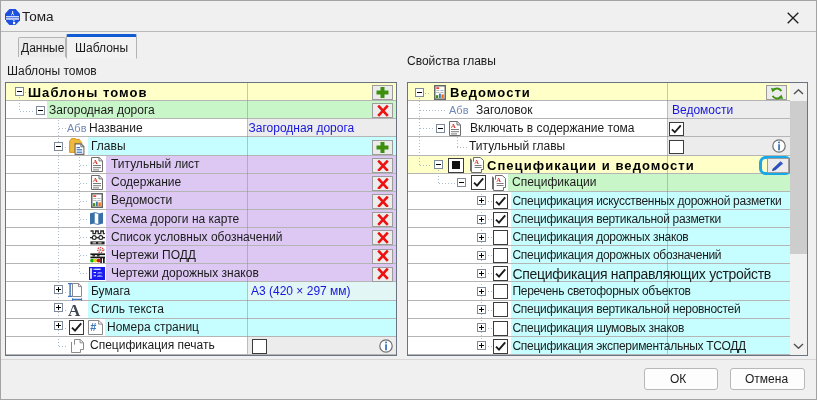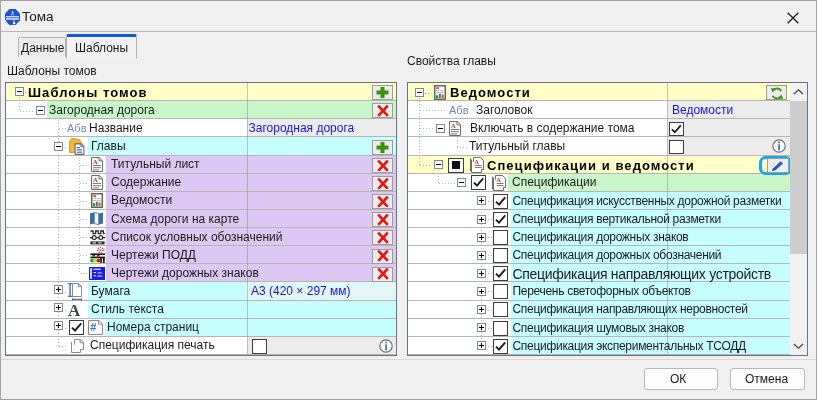--- a/index.html
+++ b/index.html
@@ -398,21 +398,21 @@
 <div class="cb" style="left:492px;top:247.0px;"></div>
 <div class="txt" style="left:511.5px;top:248.0px;font-size:12px;letter-spacing:-0.3px;">Спецификация дорожных обозначений</div>
 <div class="cb" style="left:492px;top:265.1px;"></div>
 <svg class="abs" style="left:492px;top:265.09999999999997px" width="15" height="15" viewBox="0 0 15 15">
 <path d="M3,7.6 L6,10.6 L12.2,3.4" fill="none" stroke="#1b1b1b" stroke-width="1.9"></path>
 </svg>
 <div class="txt" style="left:511.5px;top:266.1px;font-size:14px;letter-spacing:-0.3px;">Спецификация направляющих устройств</div>
 <div class="cb" style="left:492px;top:283.2px;"></div>
 <div class="txt" style="left:511.5px;top:284.2px;font-size:12px;letter-spacing:-0.3px;">Перечень светофорных объектов</div>
 <div class="cb" style="left:492px;top:301.4px;"></div>
-<div class="txt" style="left:511.5px;top:302.4px;font-size:12px;letter-spacing:-0.3px;">Спецификация направляющих неровностей</div>
+<div class="txt" style="left:511.5px;top:302.4px;font-size:12px;letter-spacing:-0.3px;">Спецификация вертикальной неровностей</div>
 <div class="cb" style="left:492px;top:319.5px;"></div>
 <div class="txt" style="left:511.5px;top:320.5px;font-size:12px;letter-spacing:-0.3px;">Спецификация шумовых знаков</div>
 <div class="cb" style="left:492px;top:337.6px;"></div>
 <svg class="abs" style="left:492px;top:337.62px" width="15" height="15" viewBox="0 0 15 15">
 <path d="M3,7.6 L6,10.6 L12.2,3.4" fill="none" stroke="#1b1b1b" stroke-width="1.9"></path>
 </svg>
 <div class="txt" style="left:511.5px;top:338.6px;font-size:12px;letter-spacing:-0.3px;">Спецификация экспериментальных ТСОДД</div>
 <div class="btn" style="left:765px;top:84.3px;"></div>
 <svg class="abs" style="left:769px;top:85.8px" width="14" height="13" viewBox="0 0 14 13">
 <path d="M11.3,4.1 A4.7,4.7 0 0 0 3.4,3.2" fill="none" stroke="#3f940f" stroke-width="2"></path>

